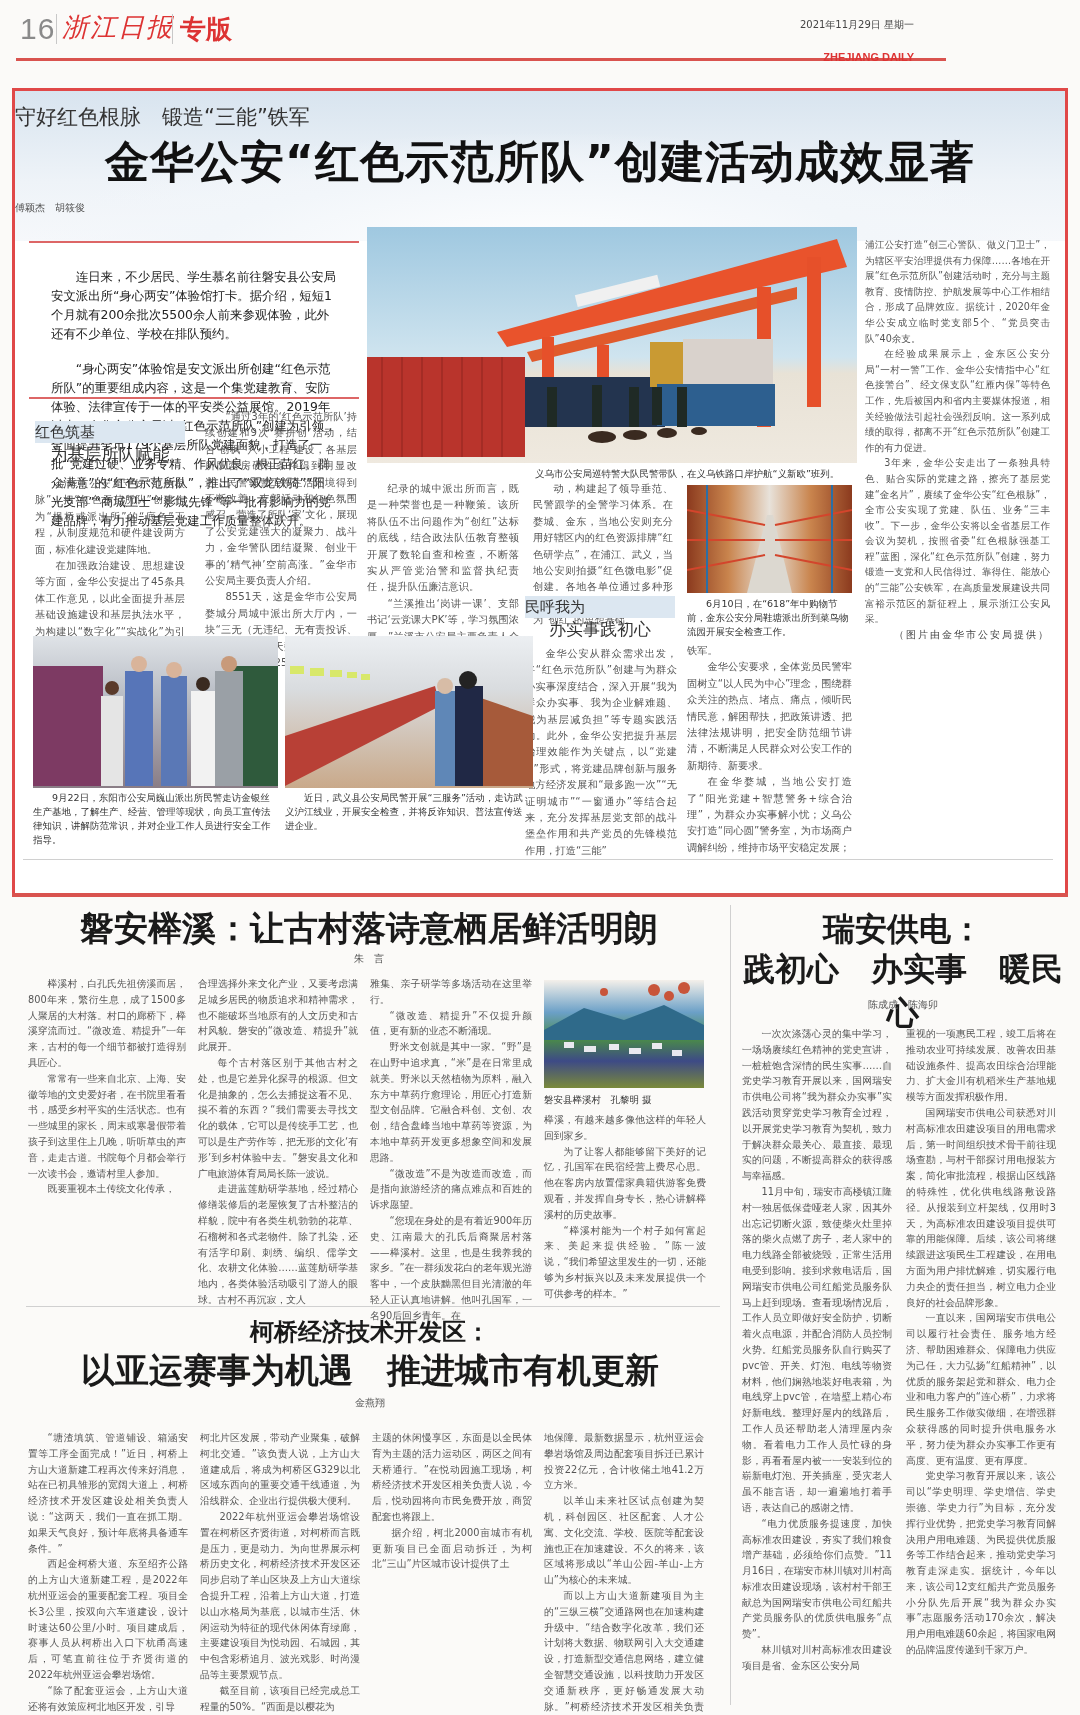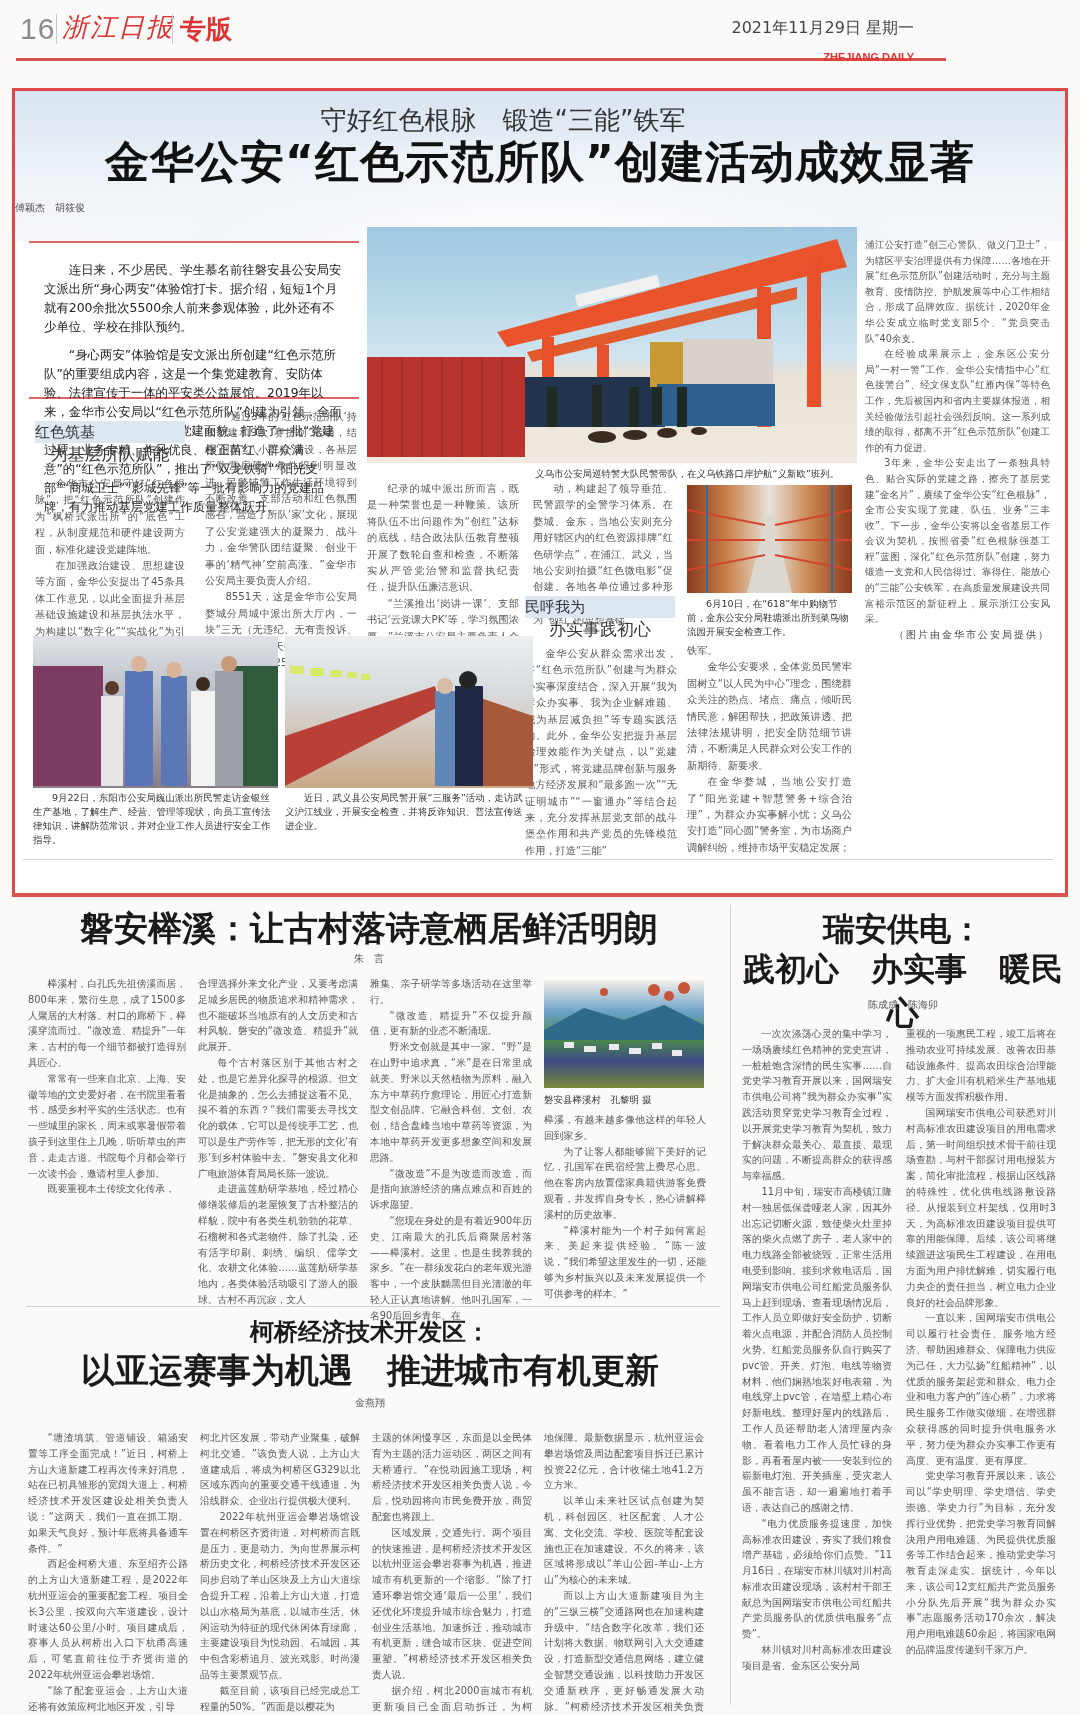--- a/index.html
+++ b/index.html
@@ -3,33 +3,33 @@
 <meta charset="utf-8">
 <style>
 *{box-sizing:border-box;margin:0;padding:0}
 body{width:1080px;height:1715px;background:#fbfaf8;font-family:"DejaVu Sans",sans-serif;color:#333;position:relative;overflow:hidden}
 .abs{position:absolute}
 .masthead{left:0;top:0;width:944px;height:90px}
 .pgnum{left:20px;top:12px;font-size:30px;color:#8a8a8a;font-family:"Liberation Sans",sans-serif;letter-spacing:1px}
 .sep{width:1px;height:30px;background:#c8c8c8;top:14px}
 .brand{left:62px;top:10px;font-size:26px;color:#d33;font-family:"DejaVu Serif",serif;font-style:italic;letter-spacing:2px}
 .section{left:180px;top:12px;font-size:26px;color:#d33;font-weight:bold}
-.date{right:30px;top:18px;font-size:16px;color:#444}
+.date{right:30px;top:18px;font-size:10px;color:#444}
 .rule{left:16px;top:58px;width:930px;height:3px;background:#d9534f}
 .enname{right:30px;top:51px;font-size:11px;color:#d33;font-weight:bold;font-family:"Liberation Sans",sans-serif}
 
 .feature{left:12px;top:88px;width:1056px;height:808px;border:3px solid #e04848;background:#fff}
 .banner{left:0;top:0;width:1050px;height:150px;background:linear-gradient(180deg,#d8e4ef 0%,#eef3f8 60%,#f6f8fb 100%)}
 .banner .wave{position:absolute;left:0;top:40px;width:1050px;height:110px;background:radial-gradient(ellipse at 50% 110%,#ffffff 0%,#f2f6fa 45%,rgba(220,230,240,0) 70%)}
-.kicker{left:0;width:976px;top:12px;text-align:center;font-size:26px;color:#333}
+.kicker{left:0;width:976px;top:12px;text-align:left;font-size:21px;color:#333}
 .headline{left:0;width:1050px;top:42px;text-align:center;font-size:44px;font-weight:bold;color:#111;letter-spacing:1px}
 .byline{left:0;width:1050px;top:110px;text-align:left;font-size:10px;color:#555}
 
 .lead{left:14px;top:150px;width:330px;height:158px;border-top:2px solid #d66;border-bottom:2px solid #d66;padding:8px 6px;font-size:12.4px;line-height:19px;color:#222;text-indent:2em}
-.lead p{margin:9px}
+.lead p{margin:16px}
 .col{font-size:10.2px;line-height:16.4px;color:#555;text-align:justify}
 .col p{text-indent:2em}
 .subhead{background:#dce7f1;font-size:15px;color:#333;line-height:22px}
 .subhead2{text-align:center;font-size:17px;color:#333;line-height:22px}
 .photo{overflow:hidden}
 .caption{font-size:9.5px;line-height:14px;color:#333;text-indent:2em}
 .credit{font-size:10px;color:#444;text-align:right;letter-spacing:2px}
 
 .divline{background:#d9534f}
 .h2{font-weight:bold;color:#1a1a1a;text-align:center}
@@ -290,21 +290,20 @@
     <p>西起金柯桥大道、东至绍齐公路的上方山大道新建工程，是2022年杭州亚运会的重要配套工程。项目全长3公里，按双向六车道建设，设计时速达60公里/小时。项目建成后，赛事人员从柯桥出入口下杭甬高速后，可笔直前往位于齐贤街道的2022年杭州亚运会攀岩场馆。</p>
     <p>“除了配套亚运会，上方山大道还将有效策应柯北地区开发，引导</p>
   </div>
   <div class="abs col" style="left:186px;top:122px;width:160px;font-size:9.8px;line-height:15.8px">
     <p style="text-indent:0">柯北片区发展，带动产业聚集，破解柯北交通。”该负责人说，上方山大道建成后，将成为柯桥区G329以北区域东西向的重要交通干线通道，为沿线群众、企业出行提供极大便利。</p>
     <p>2022年杭州亚运会攀岩场馆设置在柯桥区齐贤街道，对柯桥而言既是压力，更是动力。为向世界展示柯桥历史文化，柯桥经济技术开发区还同步启动了羊山区块及上方山大道综合提升工程，沿着上方山大道，打造以山水格局为基底，以城市生活、休闲运动为特征的现代休闲体育绿廊，主要建设项目为悦动园、石城园，其中包含彩桥追月、波光戏影、时尚漫品等主要景观节点。</p>
     <p>截至目前，该项目已经完成总工程量的50%。“西面是以樱花为</p>
   </div>
   <div class="abs col" style="left:358px;top:122px;width:160px;font-size:9.8px;line-height:15.8px">
     <p style="text-indent:0">主题的休闲慢享区，东面是以全民体育为主题的活力运动区，两区之间有天桥通行。”在悦动园施工现场，柯桥经济技术开发区相关负责人说，今后，悦动园将向市民免费开放，商贸配套也将跟上。</p>
-    <p>区域发展，交通先行。两个项目的快速推进，是柯桥经济技术开发区以杭州亚运会攀岩赛事为机遇，推进城市有机更新的一个缩影。“除了打通环攀岩馆交通‘最后一公里’，我们还优化环境提升城市综合魅力，打造创业生活基地。加速拆迁，推动城市有机更新，缝合城市区块、促进空间重塑。”柯桥经济技术开发区相关负责人说。</p>
     <p>据介绍，柯北2000亩城市有机更新项目已全面启动拆迁，为柯北“三山”片区城市设计提供了土</p>
   </div>
   <div class="abs col" style="left:530px;top:122px;width:160px;font-size:9.8px;line-height:15.8px">
     <p style="text-indent:0">地保障。最新数据显示，杭州亚运会攀岩场馆及周边配套项目拆迁已累计投资22亿元，合计收储土地41.2万立方米。</p>
     <p>以羊山未来社区试点创建为契机，科创园区、社区配套、人才公寓、文化交流、学校、医院等配套设施也正在加速建设。不久的将来，该区域将形成以“羊山公园-羊山-上方山”为核心的未来城。</p>
     <p>而以上方山大道新建项目为主的“三纵三横”交通路网也在加速构建升级中。“结合数字化改革，我们还计划将大数据、物联网引入大交通建设，打造新型交通信息网络，建立健全智慧交通设施，以科技助力开发区交通新秩序，更好畅通发展大动脉。”柯桥经济技术开发区相关负责人说。</p>
   </div>
 </div>
 
 </body></html>

